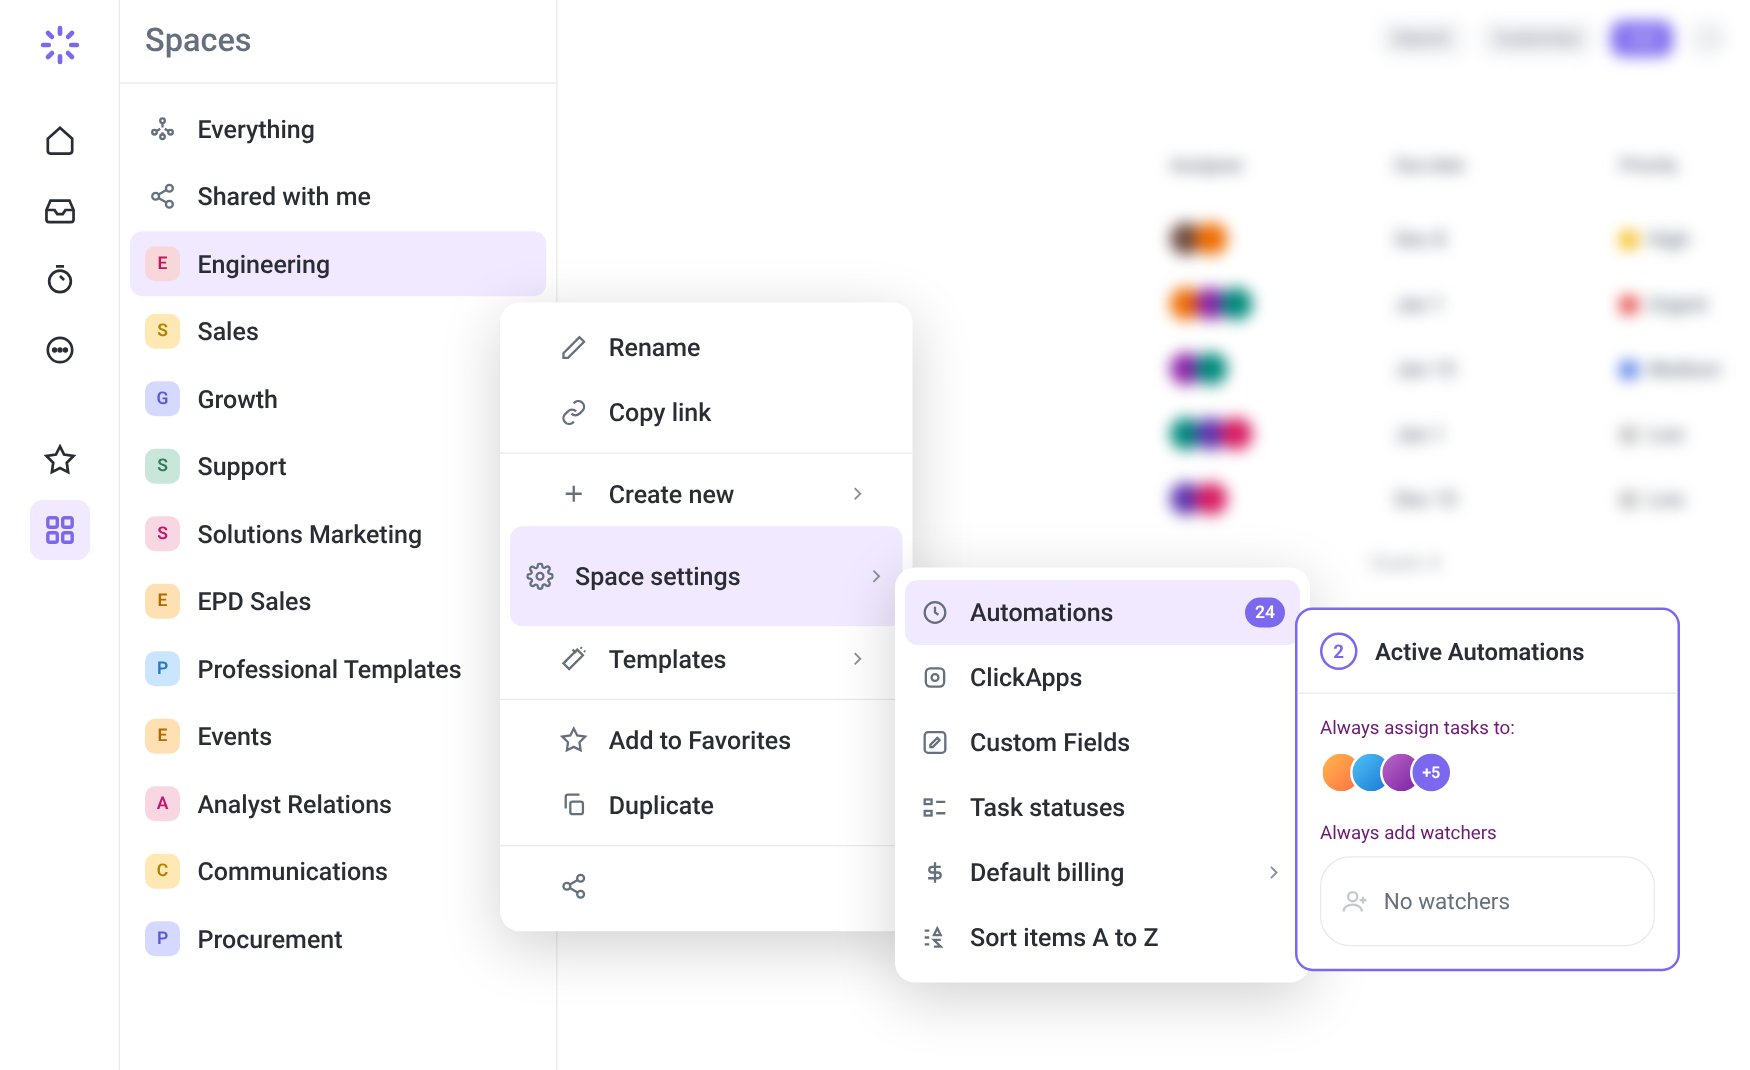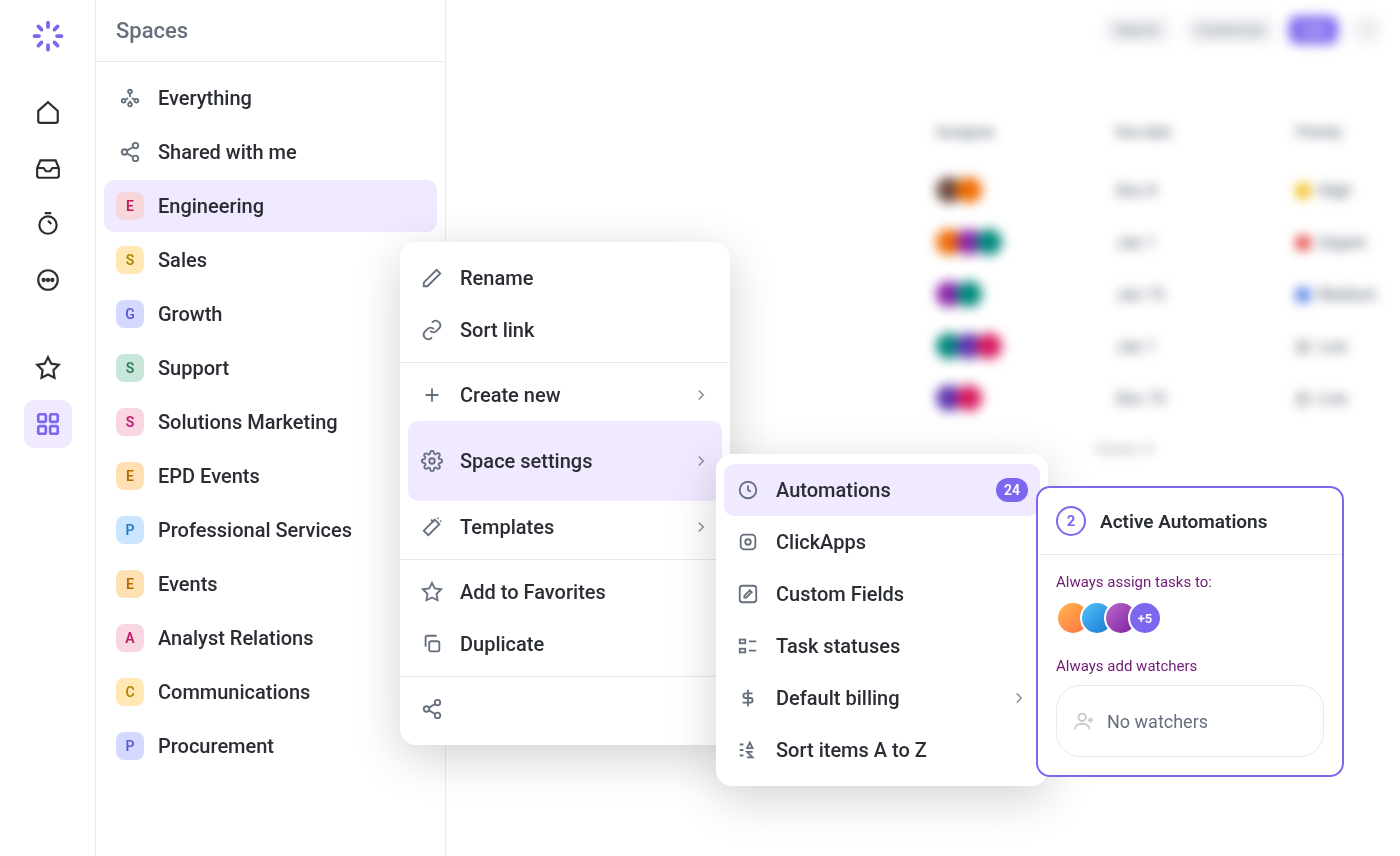--- a/index.html
+++ b/index.html
@@ -5,40 +5,40 @@
 * { box-sizing: border-box; margin: 0; padding: 0; font-family: -apple-system, BlinkMacSystemFont, "Segoe UI", Roboto, sans-serif; }
 body { width: 1400px; height: 856px; background: #fff; overflow: hidden; position: relative; color: #2a2e34; }
 
 .icon-rail { position: absolute; left: 0; top: 0; width: 96px; height: 100%; border-right: 1px solid #e8eaed; display: flex; flex-direction: column; align-items: center; padding-top: 12px; gap: 8px; }
 .logo-box { width: 48px; height: 48px; display: flex; align-items: center; justify-content: center; margin-bottom: 20px; }
 .rail-btn { width: 48px; height: 48px; border-radius: 10px; display: flex; align-items: center; justify-content: center; cursor: pointer; color: #2a2e34; }
 .rail-btn.active { background: #f1e9ff; color: #7b68ee; }
 .rail-spacer { height: 24px; }
 
 .sidebar { position: absolute; left: 96px; top: 0; width: 350px; height: 100%; border-right: 1px solid #e8eaed; padding-top: 8px; }
-.sidebar-header { padding: 10px 20px 18px 20px; font-size: 22px; font-weight: 500; color: #656f7d; border-bottom: 1px solid #e8eaed; }
+.sidebar-header { padding: 10px 20px 18px 20px; font-size: 26px; font-weight: 500; color: #656f7d; border-bottom: 1px solid #e8eaed; }
 .sidebar-list { padding: 10px 8px; display: flex; flex-direction: column; gap: 2px; }
 .sidebar-item { display: flex; align-items: center; gap: 14px; padding: 12px 12px; border-radius: 10px; cursor: pointer; font-size: 20px; font-weight: 500; }
 .sidebar-item.active { background: #f1e9ff; }
 .space-badge { width: 28px; height: 28px; border-radius: 8px; display: flex; align-items: center; justify-content: center; font-size: 14px; font-weight: 600; flex-shrink: 0; }
 .sidebar-icon { width: 28px; height: 28px; display: flex; align-items: center; justify-content: center; flex-shrink:0; }
 
 .background-content { position: absolute; left: 446px; top: 0; right: 0; height: 100%; filter: blur(6px); padding: 16px 20px; color: #656f7d; }
 .bg-toolbar { display: flex; justify-content: flex-end; gap: 14px; align-items: center; font-size: 14px; margin-bottom: 80px; }
 .bg-toolbar-btn { padding: 6px 12px; border-radius: 8px; background: #f1f2f4; }
 .bg-toolbar-btn.primary { background: #7b68ee; color: #fff; }
 .bg-toolbar-btn.icon-only { width: 28px; text-align: center; }
 .bg-headers { display: grid; grid-template-columns: 1fr 170px 170px 170px; gap: 10px; font-size: 14px; font-weight:600; color:#656f7d; margin-bottom: 24px; }
 .bg-row { display: grid; grid-template-columns: 1fr 170px 170px 170px; gap: 10px; align-items: center; height: 52px; font-size: 16px; font-weight:500; }
 .bg-avatar-stack { display: flex; }
 .bg-avatar { width: 26px; height: 26px; border-radius: 50%; margin-right: -6px; }
 .pri-dot { width: 14px; height:14px; border-radius:4px; display:inline-block; margin-right:8px; vertical-align:middle;}
 
 .context-menu { position: absolute; left: 400px; top: 242px; width: 330px; background: #fff; border-radius: 16px; box-shadow: 0 12px 48px rgba(0,0,0,0.18); padding: 10px 0; z-index: 10; }
-.context-item { display: flex; align-items: center; gap: 16px; padding: 14px 20px; font-size: 20px; font-weight: 500; cursor: pointer; position: relative; }
+.context-item { display: flex; align-items: center; gap: 16px; padding: 14px 35px; font-size: 20px; font-weight: 500; cursor: pointer; position: relative; margin-left: 12px; }
 .context-item.highlighted { background: #f1e9ff; border-radius: 10px; margin: 0 8px; padding: 28px 12px; }
 .context-item svg.chevron { margin-left: auto; }
 .context-divider { height: 1px; background: #e8eaed; margin: 6px 0; }
 .ctx-icon { width: 24px; height:24px; display:flex; align-items:center; justify-content:center; flex-shrink:0; color:#656f7d;}
 
 .sub-menu { position: absolute; left: 716px; top: 454px; width: 332px; background: #fff; border-radius: 16px; box-shadow: 0 12px 48px rgba(0,0,0,0.18); padding: 10px 8px; z-index: 11; }
 .sub-item { display: flex; align-items: center; gap: 16px; padding: 14px 12px; font-size: 20px; font-weight: 500; cursor: pointer; border-radius: 10px; position: relative; }
 .sub-item.highlighted { background: #f1e9ff; }
 .sub-badge { margin-left: auto; background: #7b68ee; color: #fff; border-radius: 12px; min-width: 32px; height: 24px; display: flex; align-items: center; justify-content: center; font-size: 14px; font-weight: 600; padding: 0 6px; }
 
@@ -146,25 +146,25 @@
       <div class="sidebar-item">
         <div class="space-badge" style="background: rgb(200, 230, 217); color: rgb(46, 125, 85);">S</div>
         <span>Support</span>
       </div>
       <div class="sidebar-item">
         <div class="space-badge" style="background: rgb(248, 215, 227); color: rgb(194, 24, 107);">S</div>
         <span>Solutions Marketing</span>
       </div>
       <div class="sidebar-item">
         <div class="space-badge" style="background: rgb(255, 224, 179); color: rgb(176, 106, 0);">E</div>
-        <span>EPD Events</span>
+        <span>EPD Sales</span>
       </div>
       <div class="sidebar-item">
         <div class="space-badge" style="background: rgb(204, 229, 255); color: rgb(40, 120, 201);">P</div>
-        <span>Professional Services</span>
+        <span>Professional Templates</span>
       </div>
       <div class="sidebar-item">
         <div class="space-badge" style="background: rgb(255, 224, 179); color: rgb(176, 106, 0);">E</div>
         <span>Events</span>
       </div>
       <div class="sidebar-item">
         <div class="space-badge" style="background: rgb(248, 215, 227); color: rgb(194, 24, 107);">A</div>
         <span>Analyst Relations</span>
       </div>
       <div class="sidebar-item">
@@ -253,21 +253,21 @@
         </svg>
       </span>
     <span>Rename</span>
   </div>
   <div class="context-item">
     <span class="ctx-icon">
         <svg width="22" height="22" viewBox="0 0 24 24" fill="none" stroke="currentColor" stroke-width="2">
           <path d="M10 13a5 5 0 007 0l3-3a5 5 0 00-7-7l-1 1M14 11a5 5 0 00-7 0l-3 3a5 5 0 007 7l1-1"></path>
         </svg>
       </span>
-    <span>Sort link</span>
+    <span>Copy link</span>
   </div>
   <div class="context-divider"></div>
   <div class="context-item">
     <span class="ctx-icon">
         <svg width="22" height="22" viewBox="0 0 24 24" fill="none" stroke="currentColor" stroke-width="2">
           <path d="M12 5v14M5 12h14"></path>
         </svg>
       </span>
     <span>Create new</span>
     <svg class="chevron" width="18" height="18" viewBox="0 0 24 24" fill="none" stroke="#8a8f98" stroke-width="2">

